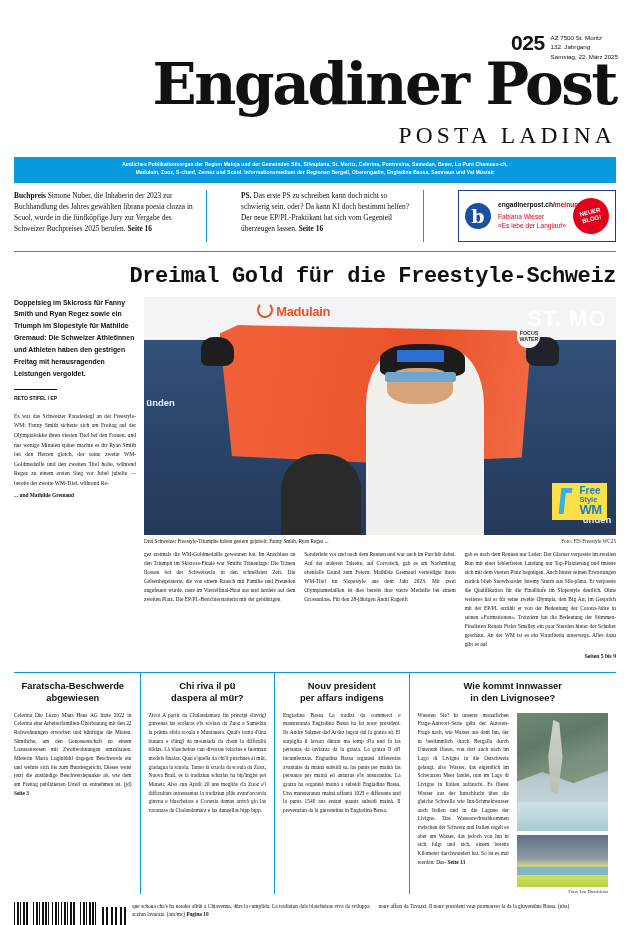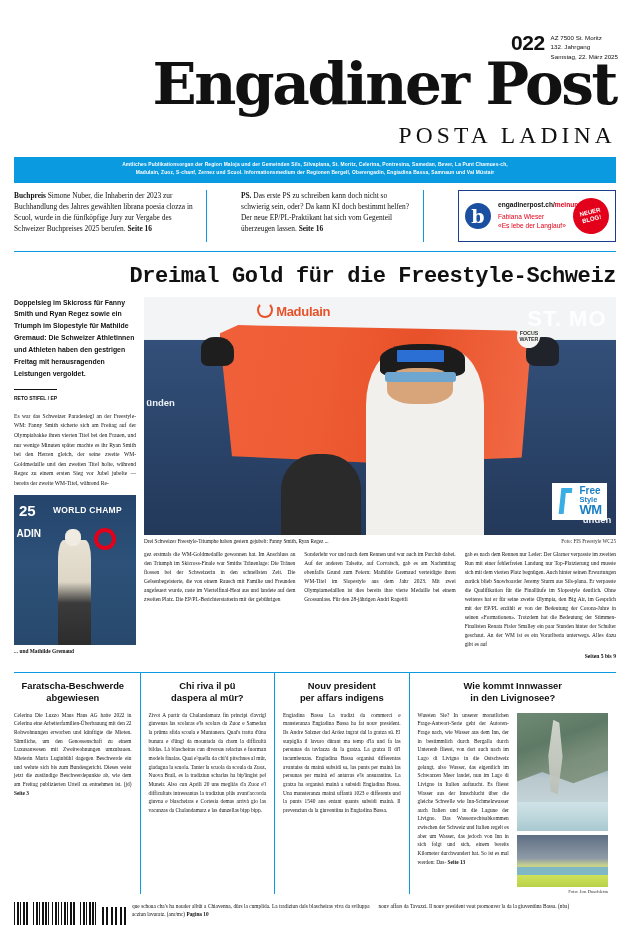--- a/index.html
+++ b/index.html
@@ -199,21 +199,21 @@
   }
   .focus-badge {
     position: absolute; right: 16%; top: 12%;
     width: 23px; height: 23px; border-radius: 50%;
     background: #f4f4f2; color: #333;
     font-size: 5.3px; font-weight: 700; text-align: center;
     line-height: 1.05; padding-top: 6px;
   }
   .wm-logo {
     position: absolute; right: 2%; bottom: 6%;
-    background: #ffffff; padding: 3px 5px 4px 3px;
+    background: #fde047; padding: 3px 5px 4px 3px;
     display: flex; align-items: center; gap: 8px;
   }
   .wm-glyph {
     width: 16px; height: 26px;
     background:
       linear-gradient(#38aee5,#38aee5) left 5px top 0/16px 5px no-repeat,
       linear-gradient(#38aee5,#38aee5) left 5px top 5px/5px 21px no-repeat;
     transform: skewX(-6deg);
   }
   .wm-text { line-height: 1.0; color: #1b7fc4; }
@@ -342,21 +342,21 @@
     font-size: 5.3px; line-height: 1.62; text-align: justify; color: #111;
   }
 </style>
 </head>
 <body>
 
 <div class="page">
 
   <div class="masthead-top">
     <div class="issue-block">
-      <div class="issue-no">022</div>
+      <div class="issue-no">025</div>
       <div class="issue-meta">
         <div>AZ 7500 St. Moritz</div>
         <div>132. Jahrgang</div>
         <div>Samstag, 22. März 2025</div>
       </div>
     </div>
   </div>
 
   <div class="nameplate">
     <div class="nameplate-title">Engadiner Post</div>
@@ -394,29 +394,20 @@
 
   <div class="lead-head">Dreimal Gold für die Freestyle-Schweiz</div>
 
   <div class="lead-wrap">
 
     <div class="lead-left">
       <div class="lead-in">Doppelsieg im Skicross für Fanny Smith und Ryan Regez sowie ein Triumph im Slopestyle für Mathilde Gremaud: Die Schweizer Athletinnen und Athleten haben den gestrigen Freitag mit herausragenden Leistungen vergoldet.</div>
       <div class="byline">RETO STIFEL / EP</div>
       <div class="lead-col-text">Es war das Schweizer Paradesiegl an der Freestyle-WM: Fanny Smith sicherte sich am Freitag auf der Olympiabakke ihren vierten Titel bei den Frauen, und nur wenige Minuten später machte es ihr Ryan Smith bei den Herren gleich, der seine zweite WM-Goldmedaille und den zweiten Titel holte, während Regez zu einem ersten Sieg vor Jubel jubelte — bereits der zweite WM-Titel, während Re-</div>
 
-      <div class="photo2">
-        <div class="p2-bg"></div>
-        <div class="p2-25">25</div>
-        <div class="p2-wc">WORLD CHAMP</div>
-        <div class="p2-din">ADIN</div>
-        <div class="p2-ring"></div>
-        <div class="p2-body"></div>
-        <div class="p2-head"></div>
-      </div>
       <div class="caption2">... und Mathilde Gremaud</div>
     </div>
 
     <div class="lead-right">
 
       <div class="hero-photo">
         <div class="hero-sky"></div>
         <div class="hero-banner-white"></div>
         <div class="sunrise-mark"></div>
         <div class="sunrise-logo">Madulain</div>

